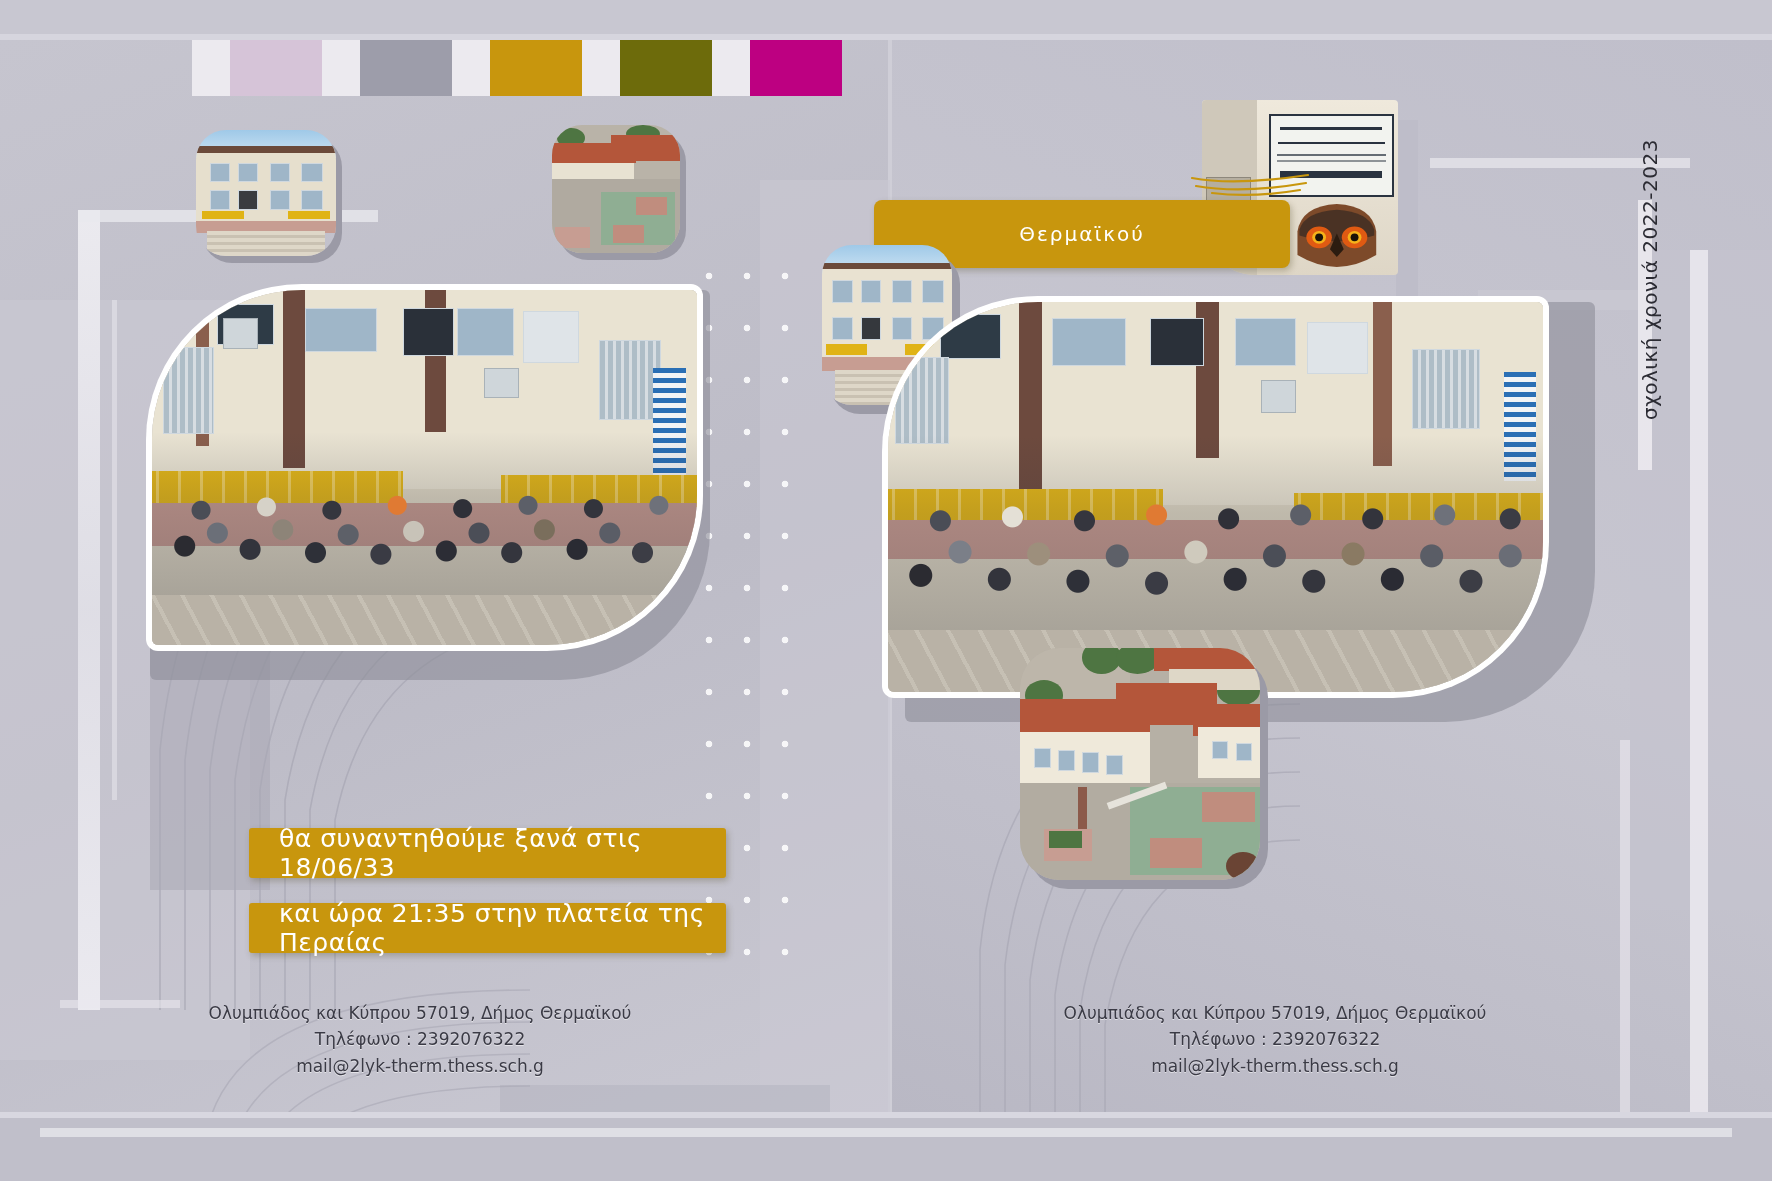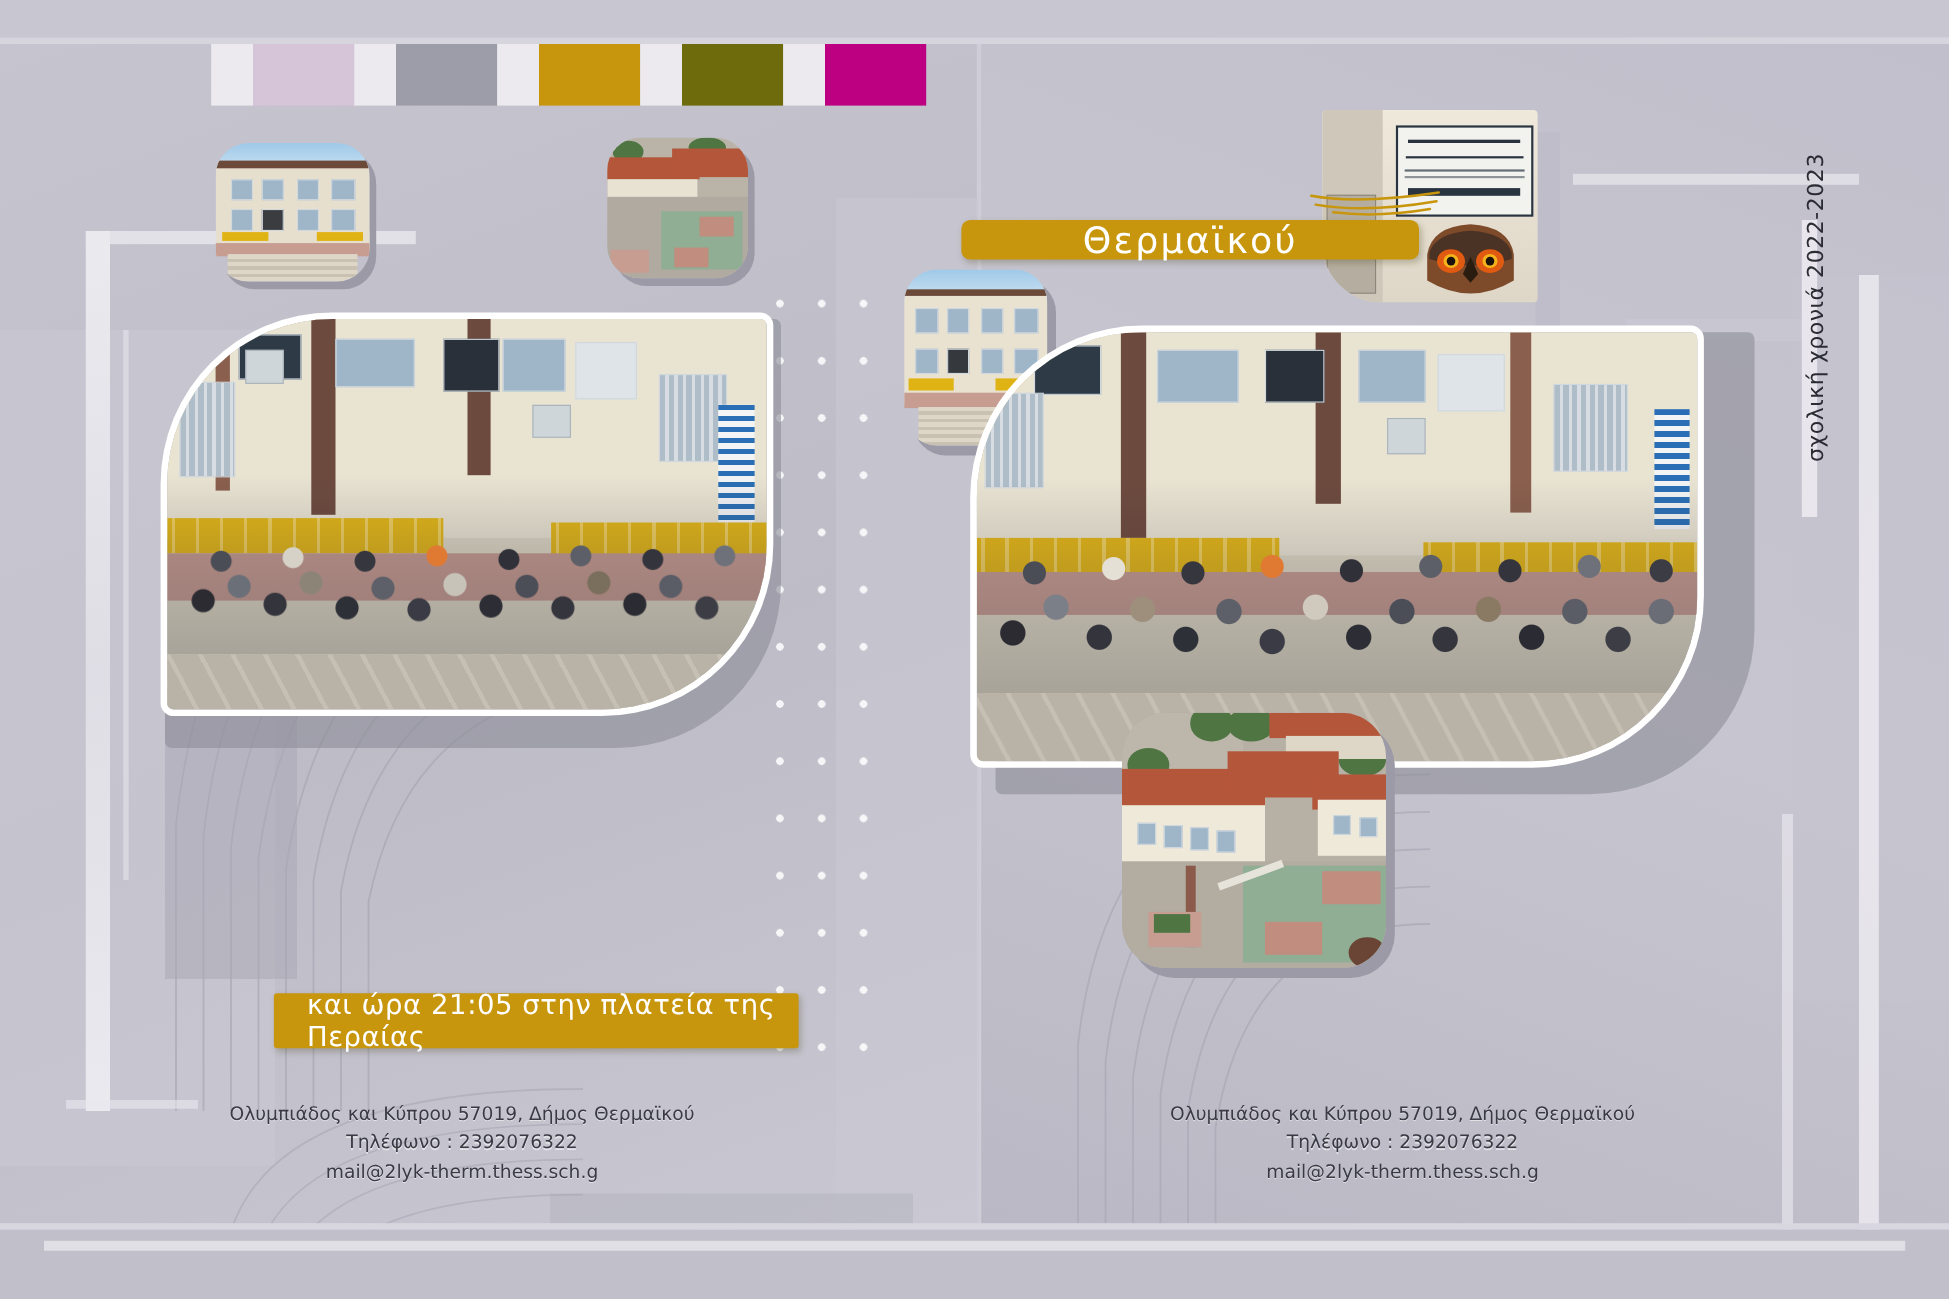--- a/index.html
+++ b/index.html
@@ -88,22 +88,22 @@
     position:absolute;
     background:#c8960d;
     color:#fff;
     display:flex;align-items:center;
     border-radius:8px;
     box-shadow:2px 3px 6px rgba(70,60,20,.28);
     letter-spacing:.5px;
   }
   .banner.t1{left:874px;top:125px;width:416px;height:50px;justify-content:center;
       font-size:30px;letter-spacing:3px;}
-  .banner.t2{left:874px;top:200px;width:416px;height:36px;justify-content:center;
-      font-size:33px;letter-spacing:2px;}
+  .banner.t2{left:874px;top:200px;width:416px;height:68px;justify-content:center;
+      font-size:20px;letter-spacing:2px;}
   .banner.b1{left:249px;top:828px;width:447px;height:50px;padding-left:30px;
       font-size:25px;border-radius:3px;}
   .banner.b2{left:249px;top:903px;width:447px;height:50px;padding-left:30px;
       font-size:25px;border-radius:3px;}
 
   .brush{position:absolute;left:1190px;top:172px;width:120px;height:26px;pointer-events:none;}
 
   
   .vyear{
     position:absolute;left:1618px;top:120px;
@@ -470,22 +470,25 @@
       <div class="court2" style="left:76%;top:62%;width:22%;height:13%;"></div>
       <div class="court2" style="left:54%;top:82%;width:22%;height:13%;"></div>
       <div style="position:absolute;left:24%;top:60%;width:4%;height:32%;background:#8c5a4a;"></div>
       <div style="position:absolute;left:36%;top:62%;width:26%;height:3%;background:#e6e3db;transform:rotate(-20deg);"></div>
       <div style="position:absolute;left:10%;top:78%;width:20%;height:14%;background:#c79d92;"></div>
       <div style="position:absolute;left:12%;top:79%;width:14%;height:7%;background:#4e7542;"></div>
       <div class="tree" style="left:86%;top:88%;width:14%;height:12%;background:#6a4434;"></div>
     </div>
   </div>
 
+  <div class="banner b1">
+    <span>θα συναντηθούμε ξανά στις 18/06/33</span>
+  </div>
   <div class="banner b2">
-    <span>και ώρα 21:05  στην πλατεία της Περαίας</span>
+    <span>και ώρα 21:35  στην πλατεία της Περαίας</span>
   </div>
 
   <div class="contact left">
     <div>Ολυμπιάδος και Κύπρου 57019, Δήμος Θερμαϊκού</div>
     <div>Τηλέφωνο : 2392076322</div>
     <div>mail@2lyk-therm.thess.sch.g</div>
   </div>
 
   <div class="contact right">
     <div>Ολυμπιάδος και Κύπρου 57019, Δήμος Θερμαϊκού</div>

